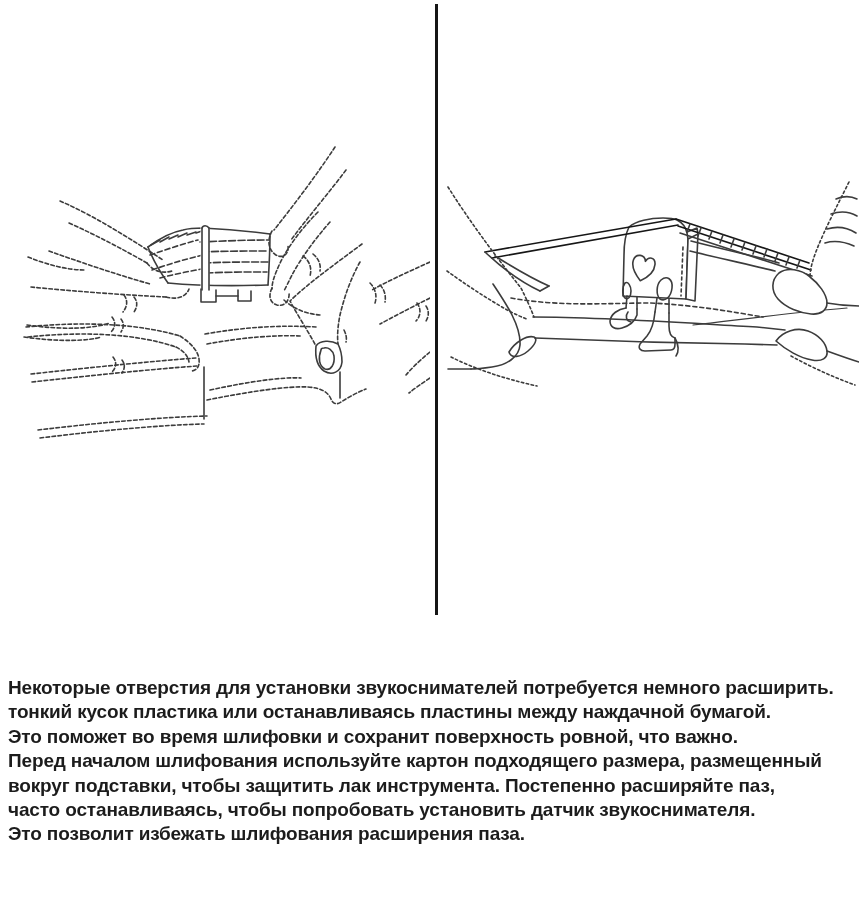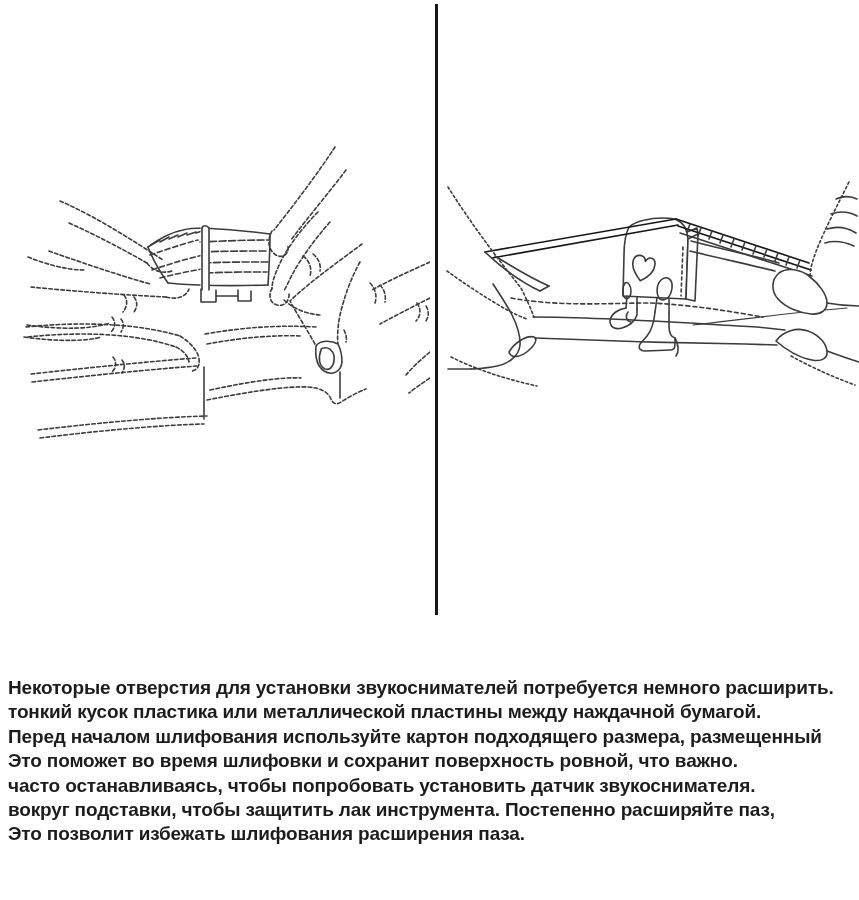--- a/index.html
+++ b/index.html
@@ -207,21 +207,21 @@
       <path class="ink fill-w" d="M365,277 C356,269 342,267 334,273 C326,280 326,291 333,299 C341,308 355,313 366,314 C376,315 382,310 382,303 C382,294 373,283 365,277 Z"></path>
       <path class="ink fill-w" d="M331,341 C338,331 352,327 363,331 C374,335 381,343 382,351 C383,358 377,362 367,360 C355,358 341,350 331,341 Z"></path>
       <path class="ink" d="M382,303 C393,305 404,306 414,306"></path>
       <path class="ink" d="M382,351 C393,355 404,359 414,362"></path>
       <path class="ink dots" d="M346,356 C366,367 388,377 410,385"></path>
     </g>
   </svg>
 
   <div class="text-block">
     <div>Некоторые отверстия для установки звукоснимателей потребуется немного расширить.</div>
-    <div>тонкий кусок пластика или металлической пластины между наждачной бумагой.</div>
+    <div>тонкий кусок пластика или останавливаясь пластины между наждачной бумагой.</div>
+    <div>Это поможет во время шлифовки и сохранит поверхность ровной, что важно.</div>
     <div>Перед началом шлифования используйте картон подходящего размера, размещенный</div>
-    <div>Это поможет во время шлифовки и сохранит поверхность ровной, что важно.</div>
+    <div>вокруг подставки, чтобы защитить лак инструмента. Постепенно расширяйте паз,</div>
     <div>часто останавливаясь, чтобы попробовать установить датчик звукоснимателя.</div>
-    <div>вокруг подставки, чтобы защитить лак инструмента. Постепенно расширяйте паз,</div>
     <div>Это позволит избежать шлифования расширения паза.</div>
   </div>
 
 </div>
 
 </body></html>

